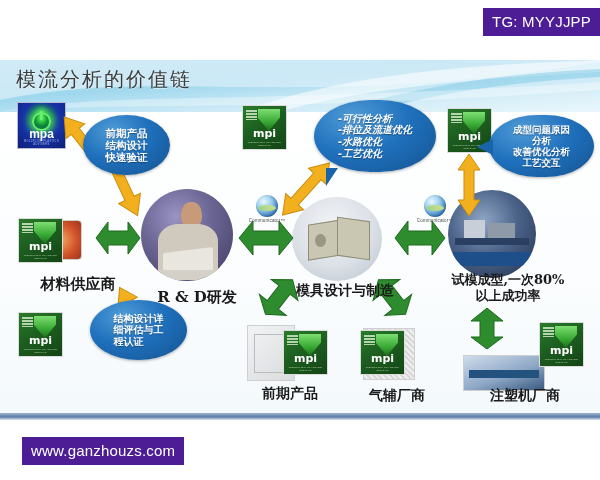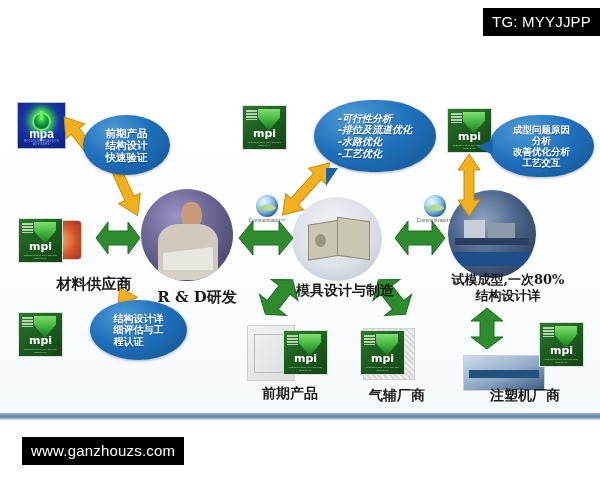--- a/index.html
+++ b/index.html
@@ -5,21 +5,21 @@
 <style>
   html,body{margin:0;padding:0;background:#ffffff;}
   body{
     width:600px;height:480px;overflow:hidden;position:relative;
     font-family:"Liberation Sans","DejaVu Sans",sans-serif;
   }
   #root{position:absolute;inset:0;background:#fff;}
 
   
   .wm{
-    position:absolute;background:#000000;color:#ffffff;
+    position:absolute;background:#4c1d95;color:#ffffff;
     font-size:15px;letter-spacing:.2px;line-height:1;
     padding:6px 9px 7px 9px;white-space:nowrap;
   }
   #wm-top{right:0;top:8px;}
   #wm-bottom{left:22px;top:437px;font-size:15px;}
 
   
   #slide{
     position:absolute;left:0;top:60px;width:600px;height:360px;
     background:#ffffff;overflow:hidden;
@@ -171,20 +171,29 @@
 <body>
 
 <div id="root">
 
   <div class="wm" id="wm-top">TG: MYYJJPP</div>
 
   <div id="slide">
 
     <div id="body-bg"></div>
 
+    <div id="banner">
+      <svg width="600" height="52" viewBox="0 0 600 52">
+        <path d="M0,40 C160,6 300,52 600,2 L600,0 L0,0 Z" fill="#d9eef8" opacity=".75"></path>
+        <path d="M240,52 C330,20 430,6 600,0 L600,12 C440,20 340,34 280,52 Z" fill="#ffffff" opacity=".55"></path>
+        <path d="M330,52 C420,26 500,14 600,9 L600,17 C510,22 430,34 372,52 Z" fill="#7fc9e6" opacity=".5"></path>
+        <path d="M0,52 C120,30 230,46 600,22 L600,30 C250,54 130,40 0,52 Z" fill="#ffffff" opacity=".35"></path>
+      </svg>
+      <div id="slide-title">模流分析的价值链</div>
+    </div>
 
     <div class="logo mpa" style="left:17px;top:42px;width:49px;height:47px;">
       <div class="sq">
         <div class="pwr"></div>
         <div class="txt">mpa</div>
         <div class="sub">MOLDFLOW PLASTICS ADVISERS</div>
       </div>
     </div>
 
     <div class="logo mpi" style="left:242px;top:45px;width:45px;height:45px;">
@@ -419,28 +428,28 @@
     </div>
 
     <div class="callout bubble" style="left:489px;top:55px;width:105px;height:62px;font-size:9.5px;">
       <div class="ctext">成型问题原因
 分析
 改善优化分析
 工艺交互</div>
       <div class="tail" style="left:-12px;top:24px;border-width:8px 16px 8px 0;border-color:transparent #1a63ab transparent transparent;"></div>
     </div>
 
-    <div class="cap" style="left:36px;top:215px;width:116px;font-size:15px;">材料供应商</div>
+    <div class="cap" style="left:20px;top:215px;width:116px;font-size:15px;">材料供应商</div>
 
     <div class="cap" style="left:145px;top:228px;width:104px;font-size:15px;">R &amp; D研发</div>
 
     <div class="cap" style="left:288px;top:222px;width:114px;font-size:14px;">模具设计与制造</div>
 
     <div class="cap" style="left:444px;top:212px;width:128px;font-size:13px;">试模成型,一次80%
-结构设计详</div>
+以上成功率</div>
 
     <div class="cap" style="left:238px;top:325px;width:104px;font-size:14px;">前期产品</div>
 
     <div class="cap" style="left:354px;top:327px;width:86px;font-size:14px;">气辅厂商</div>
 
     <div class="cap" style="left:473px;top:327px;width:104px;font-size:14px;">注塑机厂商</div>
 
     <div id="bottom-bar"></div>
   </div>
 

